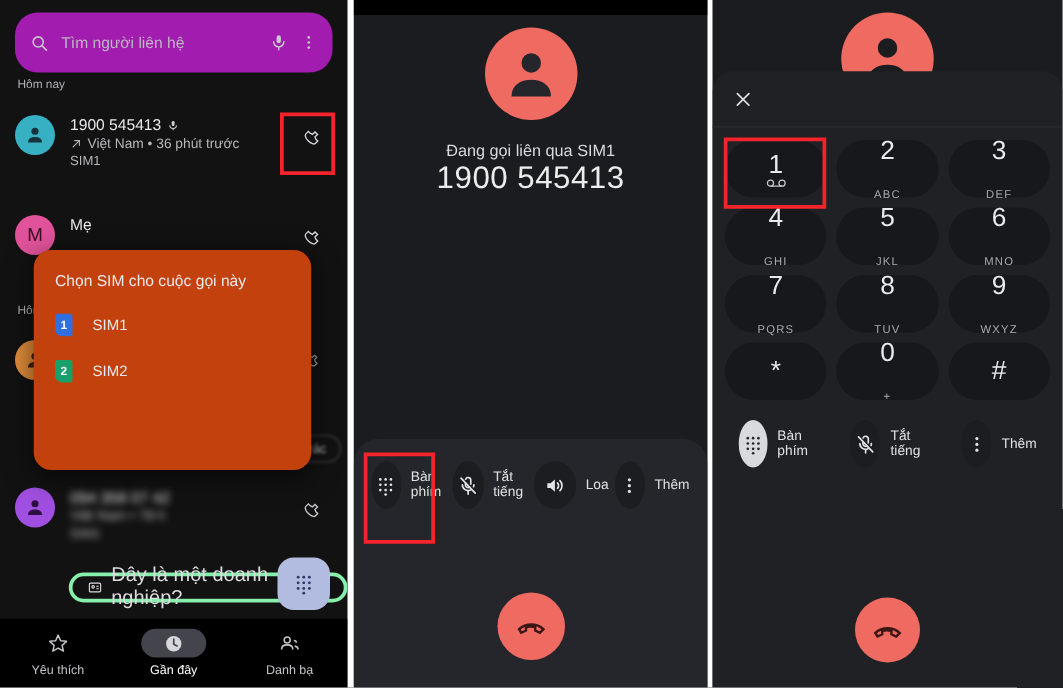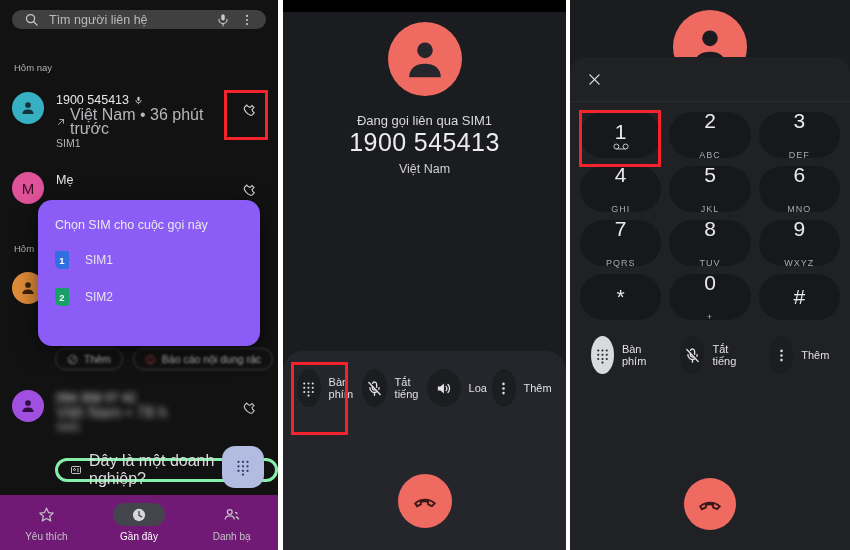--- a/index.html
+++ b/index.html
@@ -16,22 +16,22 @@
   }
   .panel { position: relative; height: 550px; overflow: hidden; }
   .p1 { width: 278px; background: #121212; }
   .gapA { width: 5px; background: #ffffff; height: 550px; }
   .p2 { width: 283px; background: #1b1c1f; }
   .gapB { width: 4px; background: #ffffff; height: 550px; }
   .p3 { width: 280px; background: #1b1c20; }
 
   
   .search-bar {
-    position: absolute; top: 10px; left: 12px; right: 12px; height: 19px;
-    background: #404040; border-radius: 18px;
+    position: absolute; top: 10px; left: 12px; right: 12px; height: 48px;
+    background: #a21caf; border-radius: 18px;
     display: flex; align-items: center; padding: 0 12px; gap: 10px;
   }
   .search-bar .sp { flex: 1; }
   .search-ph { color: #b9b9bd; font-size: 12.5px; }
   .ic { display: inline-flex; align-items: center; justify-content: center; }
   .ic svg { display: block; }
 
   .section-label {
     position: absolute; top: 62px; left: 14px;
     color: #b0b0b5; font-size: 9.5px;
@@ -41,33 +41,32 @@
     position: absolute; left: 0; right: 0;
     display: flex; align-items: flex-start; padding: 0 12px;
   }
   .avatar {
     width: 32px; height: 32px; border-radius: 50%;
     display: flex; align-items: center; justify-content: center;
     flex-shrink: 0; color: #1b1b1b; font-size: 15px; font-weight: 500;
   }
   .row-text { margin-left: 12px; flex: 1; min-width: 0; }
   .row-title { color: #e7e7ea; font-size: 12.5px; line-height: 16px; display: flex; align-items: center; gap: 5px;}
-  .row-sub { color: #b6b6bb; font-size: 16px; line-height: 14px; display:flex; align-items:center; gap:4px;}
+  .row-sub { color: #b6b6bb; font-size: 11px; line-height: 14px; display:flex; align-items:center; gap:4px;}
   .row-sim { color: #b6b6bb; font-size: 10.5px; line-height: 14px; }
   .row-call-btn { width: 34px; height: 34px; display: flex; align-items: center; justify-content: center; flex-shrink: 0; }
 
   .redbox { position: absolute; border: 3px solid #f5232c; }
 
   
   .sim-dialog {
-    position: absolute; left: 27px; top: 200px; width: 222px; height: 146px;
-    background: #8b5cf6; border-radius: 14px;
+    position: absolute; left: 27px; top: 200px; width: 222px; height: 176px;
+    background: #c2410c; border-radius: 14px;
     box-shadow: 0 6px 22px rgba(0,0,0,.55);
     z-index: 40;
-    margin-left: 11px;
   }
   .sim-dialog-title { color: #e9e9ee; font-size: 12.5px; padding: 18px 0 0 17px; }
   .sim-item { display: flex; align-items: center; padding: 0 0 0 17px; margin-top: 19px; gap: 16px; }
   .sim-chip {
     width: 14px; height: 18px; border-radius: 2px 2px 2px 6px;
     display: flex; align-items: center; justify-content: center;
     color: #fff; font-size: 9.5px; font-weight: 600;
   }
   .sim-label { color: #e7e7ec; font-size: 12px; }
 
@@ -86,21 +85,21 @@
   }
 
   .fab-dial {
     position: absolute; right: 14px; bottom: 62px;
     width: 42px; height: 42px; border-radius: 13px;
     background: #b2bbe0; display: flex; align-items: center; justify-content: center;
   }
 
   .bottom-nav {
     position: absolute; left: 0; right: 0; bottom: 0; height: 55px;
-    background: #701a75; display: flex; align-items: center;
+    background: #000000; display: flex; align-items: center;
   }
   .nav-item { flex: 1; display: flex; flex-direction: column; align-items: center; gap: 5px; }
   .nav-pill {
     width: 52px; height: 23px; border-radius: 12px;
     display: flex; align-items: center; justify-content: center;
   }
   .nav-pill.active { background: #44454c; }
   .nav-label { font-size: 10px; color: #c3c3c8; }
   .nav-label.active { color: #ffffff; font-weight: normal; }
 
@@ -391,21 +390,20 @@
     <div class="statusbar"></div>
 
     <div class="call-avatar">
       <svg width="52" height="52" viewBox="0 0 24 24" fill="#25262b">
         <circle cx="12" cy="8" r="3.6"></circle>
           <path d="M4.7 20.4c0-4.2 3.3-6.2 7.3-6.2s7.3 2 7.3 6.2z"></path>
       </svg>
     </div>
     <div class="call-via">Đang gọi liên qua SIM1</div>
     <div class="call-number">1900 545413</div>
-    <div class="call-country">Việt Nam</div>
 
     <div class="ctrl-sheet">
       <div class="ctrl-row">
         <div class="ctrl">
           <div class="ctrl-circle cc-dark">
             <span class="ic">
               <svg width="17" height="17" viewBox="0 0 24 24" fill="#e2e2e6">
                 <circle cx="6" cy="5" r="1.5"></circle>
                   <circle cx="12" cy="5" r="1.5"></circle>
                   <circle cx="18" cy="5" r="1.5"></circle>

